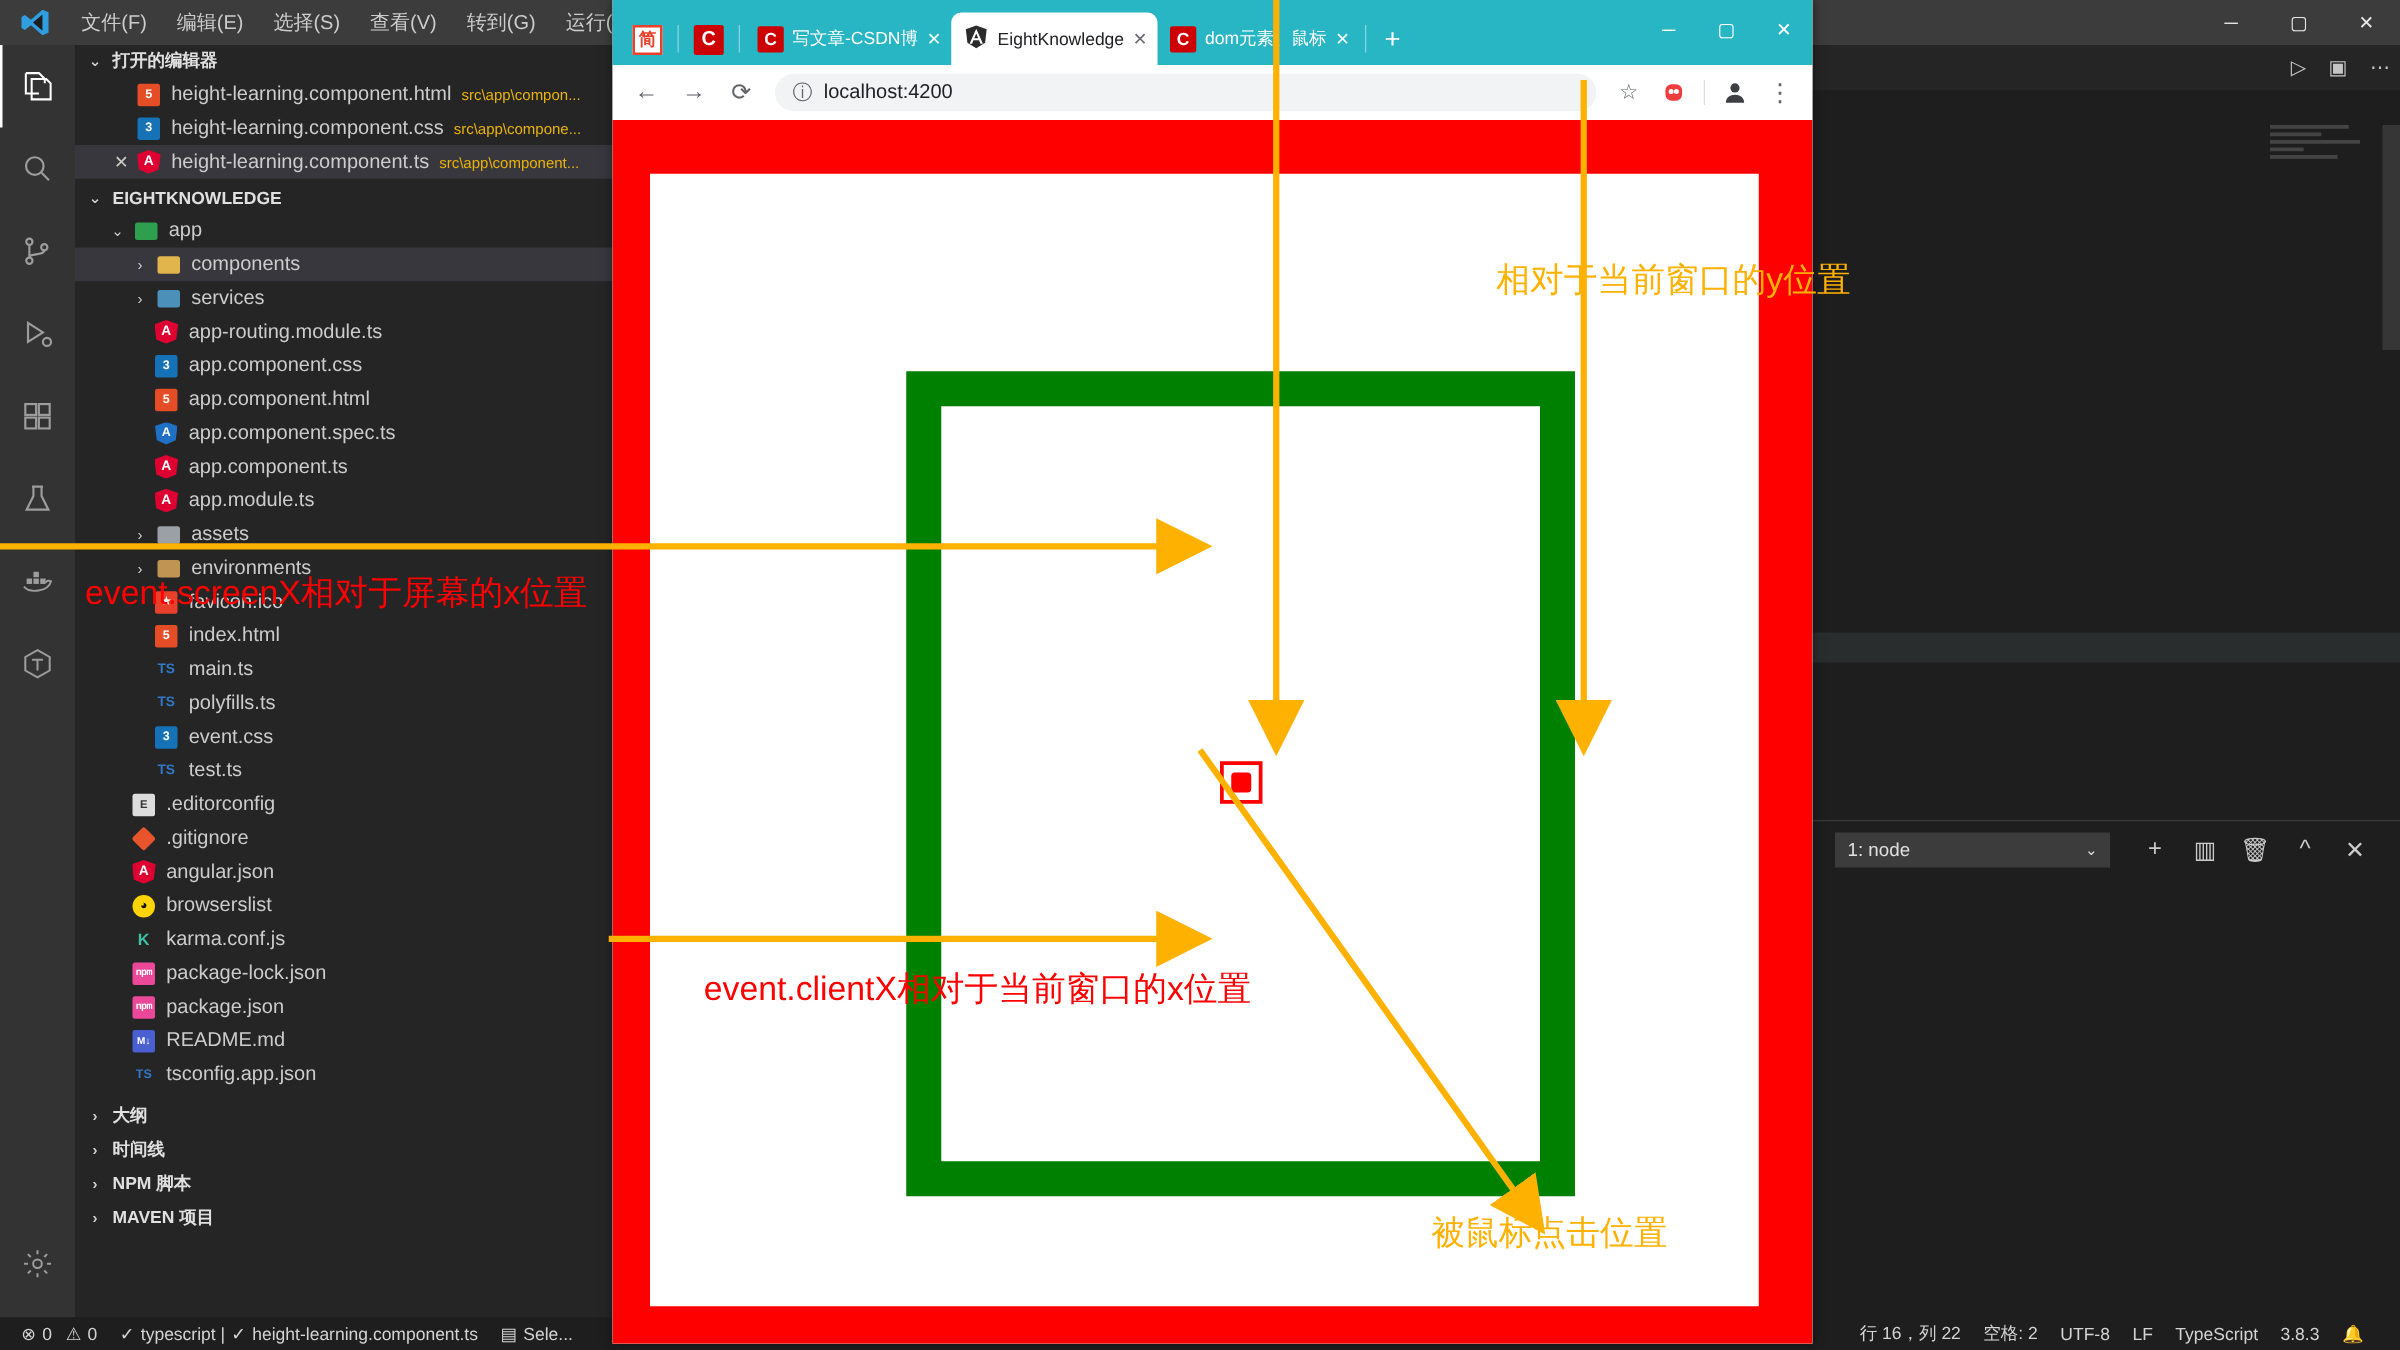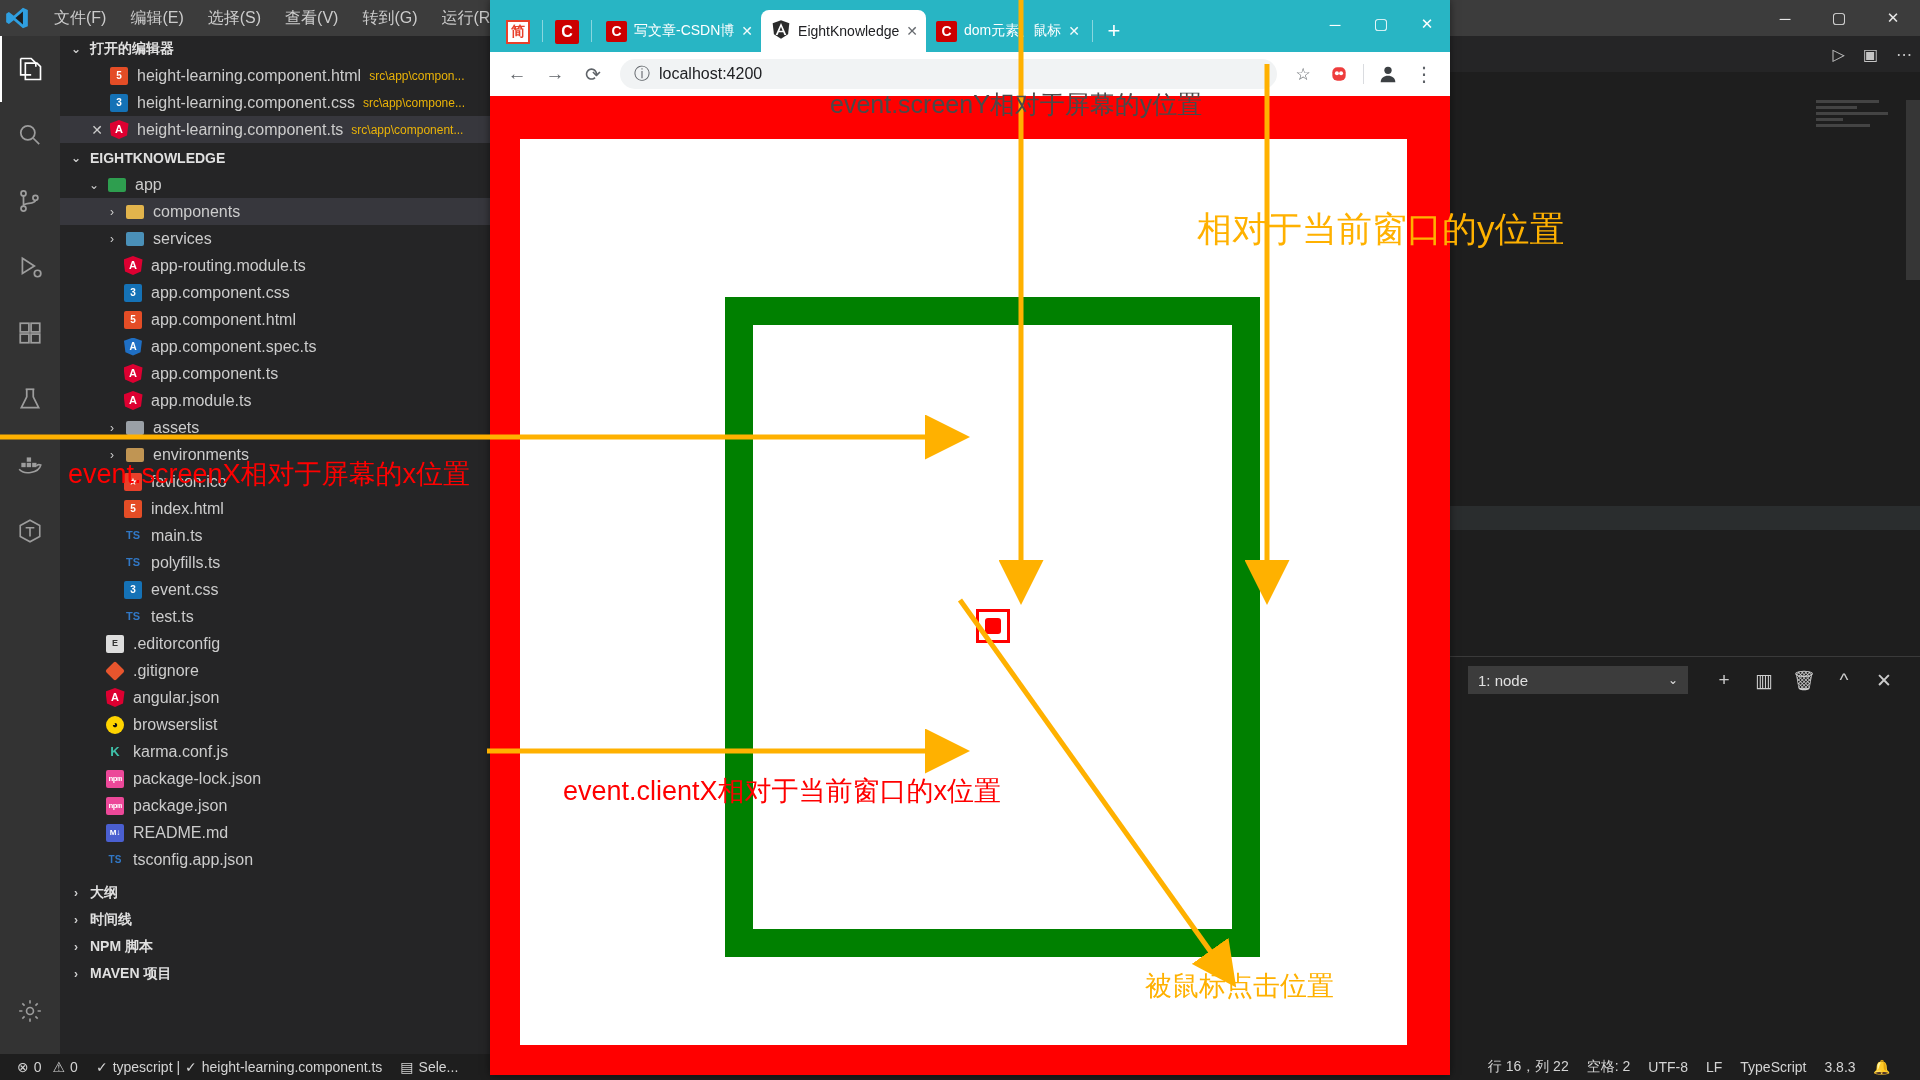--- a/index.html
+++ b/index.html
@@ -12,21 +12,21 @@
   #root { position: relative; width: 1920px; height: 1080px; }
 
   
   .vscode {
     position: absolute; inset: 0;
     background: #1e1e1e; color: #ccc;
   }
   .vs-titlebar {
     height: 36px; background: #3c3c3c;
     display: flex; align-items: center;
-    padding-left: 0;
+    padding-left: 11px;
     font-size: 16px; color: #cccccc;
     position: relative;
   }
   .vs-logo { width: 34px; height: 34px; display:flex; align-items:center; justify-content:center; }
   .vs-menu { display: flex; align-items: center; gap: 0; margin-left: 8px; }
   .vs-menu span { padding: 3px 12px; font-size: 16px; white-space: nowrap; }
   .vs-winbtns { position:absolute; right:0; top:0; height:36px; display:flex; }
   .vs-winbtn { width: 54px; height: 36px; display:flex; align-items:center; justify-content:center; color:#e8e8e8; font-size: 15px;}
 
   
@@ -678,20 +678,19 @@
 
       <line x1="1267" y1="64" x2="1267" y2="565" stroke="#ffb100" stroke-width="5" marker-end="url(#ah)"></line>
 
       <line x1="0" y1="437" x2="930" y2="437" stroke="#ffb100" stroke-width="5" marker-end="url(#ah)"></line>
 
       <line x1="487" y1="751" x2="930" y2="751" stroke="#ffb100" stroke-width="5" marker-end="url(#ah)"></line>
 
       <line x1="960" y1="600" x2="1213" y2="955" stroke="#ffb100" stroke-width="5" marker-end="url(#ah)"></line>
     </svg>
 
-    <div class="anno-text t-dark" style="left:830px; top:88px;">event.screenY相对于屏幕的y位置</div>
-    <div class="anno-text t-orange" style="left:1197px; top:206px; font-size:35px;">相对于当前窗口的y位置</div>
+    <div class="anno-text t-orange" style="left:1197px; top:206px; font-size:27px;">相对于当前窗口的y位置</div>
     <div class="anno-text t-red" style="left:68px; top:456px; font-size:27px;">event.screenX相对于屏幕的x位置</div>
     <div class="anno-text t-red" style="left:563px; top:773px; font-size:27px;">event.clientX相对于当前窗口的x位置</div>
     <div class="anno-text t-orange" style="left:1145px; top:968px; font-size:27px;">被鼠标点击位置</div>
   </div>
 
 </div>
 
 </body></html>

